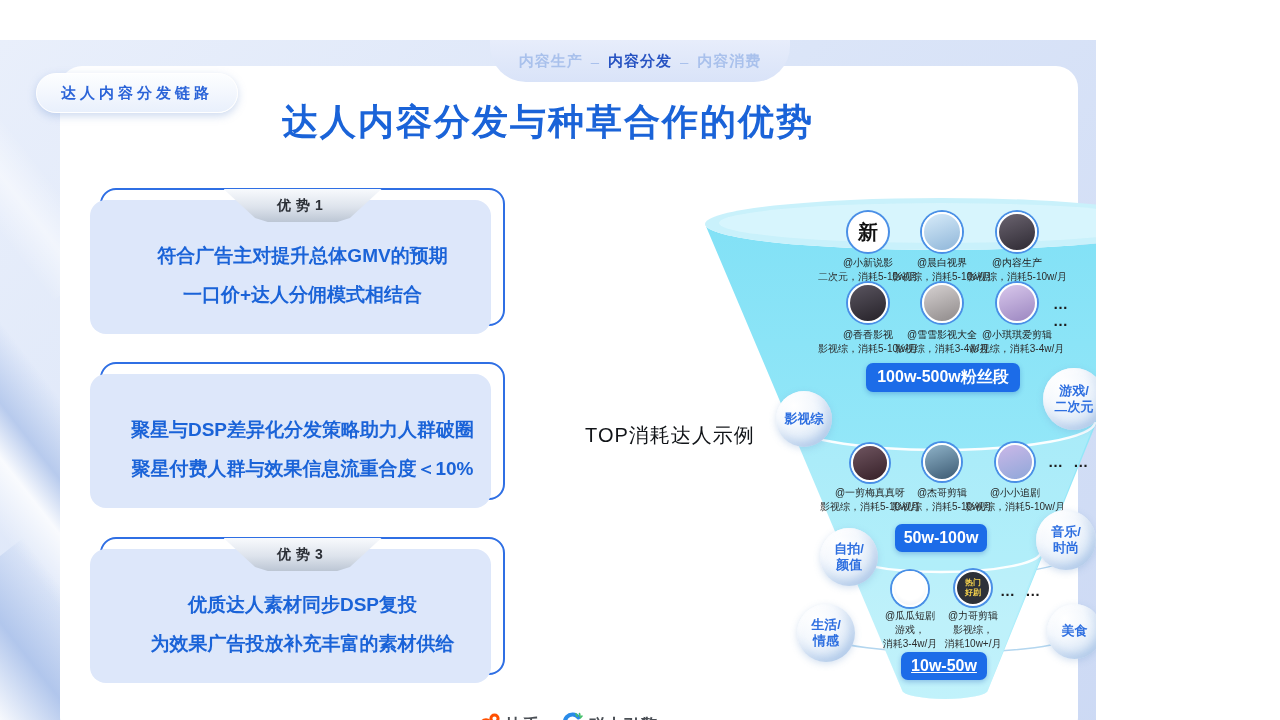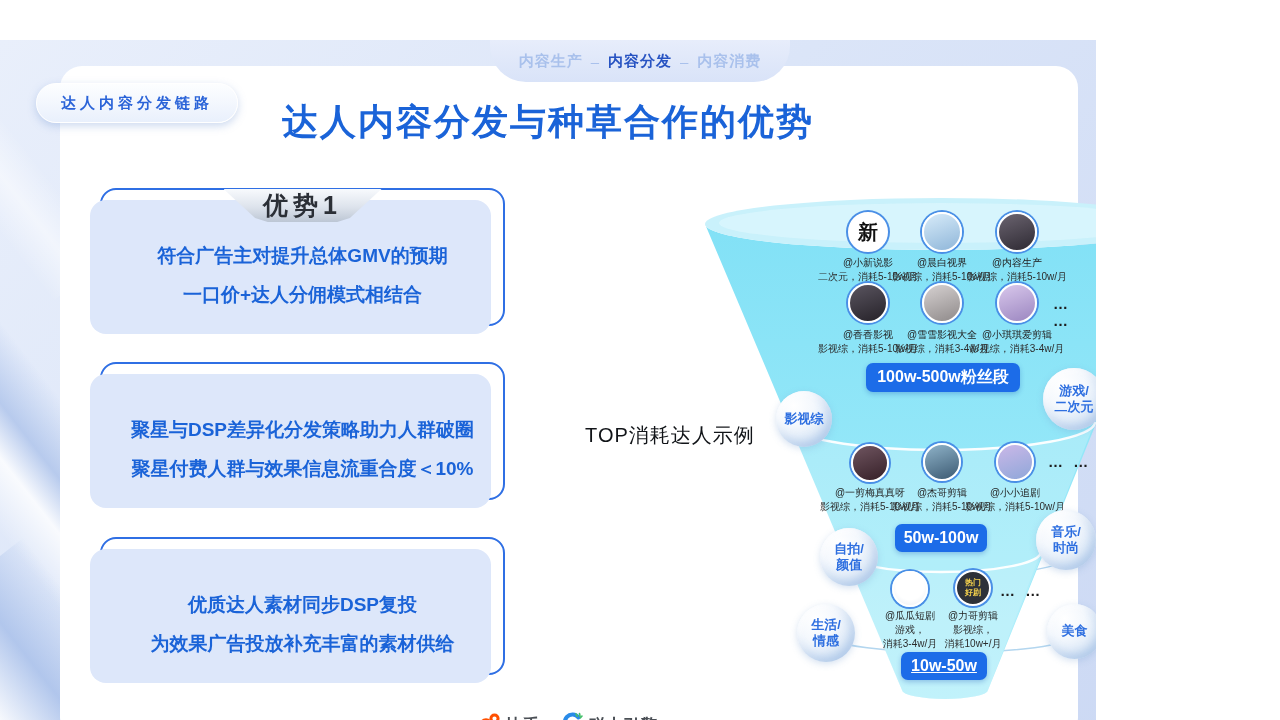--- a/index.html
+++ b/index.html
@@ -19,41 +19,41 @@
 
   .top-tab { position:absolute; left:490px; top:0; width:300px; height:42px; z-index:3;
              background:linear-gradient(180deg,#e7edfb,#d9e3f8);
              border-radius:0 0 36px 36px;
              display:flex; align-items:center; justify-content:center; gap:8px;
              font-size:15px; font-weight:bold; letter-spacing:1px; }
   .tt-item { color:#a9c1ec; cursor:pointer; }
   .tt-item.active { color:#2753c2; }
   .tt-sep { color:#a9c1ec; font-weight:normal; }
 
-  .corner-badge { position:absolute; left:36px; top:43px; z-index:3;
+  .corner-badge { position:absolute; left:36px; top:33px; z-index:3;
     height:40px; padding:0 24px; border-radius:999px;
     background:linear-gradient(180deg,#fdfeff,#e9f0fc);
     border:1px solid #ffffff; box-shadow:0 3px 8px rgba(110,145,210,.35);
     display:flex; align-items:center; color:#2a63d8; font-weight:bold;
     font-size:15px; letter-spacing:4px; }
 
   .title { position:absolute; left:0; right:0; top:58px; z-index:2;
            text-align:center; font-size:36px; font-weight:bold;
            color:#1a63d8; letter-spacing:2px; }
 
   .adv { position:absolute; left:100px; width:405px; height:138px; z-index:2;
          background:#ffffff; border:2px solid #2f6fe4; border-radius:16px; }
   .adv::before { content:""; position:absolute; left:-12px; top:10px;
          width:100%; height:100%; background:#dde7fa; border-radius:16px; z-index:-1; }
   .adv-tab { position:absolute; top:-1px; left:50%; transform:translateX(-50%);
          width:158px; height:33px;
          background:linear-gradient(180deg,#f8fafd 0%,#dde3ec 55%,#bcc6d4 100%);
          clip-path:polygon(0 0,100% 0,80% 88%,72% 100%,28% 100%,20% 88%);
          display:flex; align-items:center; justify-content:center;
-         font-size:25px; font-weight:bold; color:#2b2f36; letter-spacing:5px; }
+         font-size:14px; font-weight:bold; color:#2b2f36; letter-spacing:5px; }
   .adv-body { position:absolute; top:42px; left:8px; right:8px; bottom:6px;
          display:flex; flex-direction:column; justify-content:center; gap:13px;
          text-align:center; color:#1a63d8; font-size:19px; font-weight:bold; }
 
   .brand { position:absolute; left:570px; top:374px; width:200px; z-index:2; text-align:center; }
   .brand-row { display:flex; align-items:center; justify-content:center; gap:6px; }
   .brand-name { font-size:26px; font-weight:bold; color:#3c4148; letter-spacing:1px; }
   .brand-sub { margin-top:8px; font-size:20px; color:#111418; letter-spacing:1px; }
 
   .funnel-svg { position:absolute; left:680px; top:150px; width:520px; height:520px; z-index:1; }
@@ -132,20 +132,21 @@
       <div>一口价+达人分佣模式相结合</div>
     </div>
   </div>
   <div class="adv" style="top:322px;">
     <div class="adv-body">
       <div>聚星与DSP差异化分发策略助力人群破圈</div>
       <div>聚星付费人群与效果信息流重合度＜10%</div>
     </div>
   </div>
   <div class="adv" style="top:497px;">
+    <div class="adv-tab">优势3</div>
     <div class="adv-body">
       <div>优质达人素材同步DSP复投</div>
       <div>为效果广告投放补充丰富的素材供给</div>
     </div>
   </div>
 
   <div class="brand">
     <div class="brand-sub">TOP消耗达人示例</div>
   </div>
 

